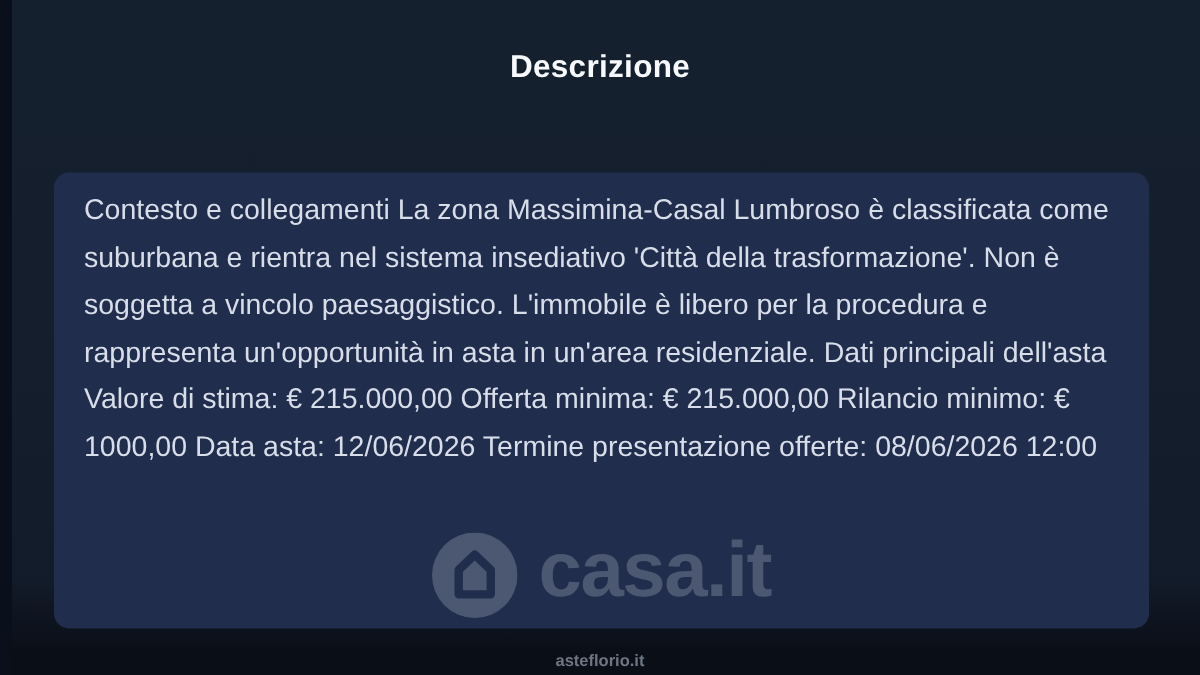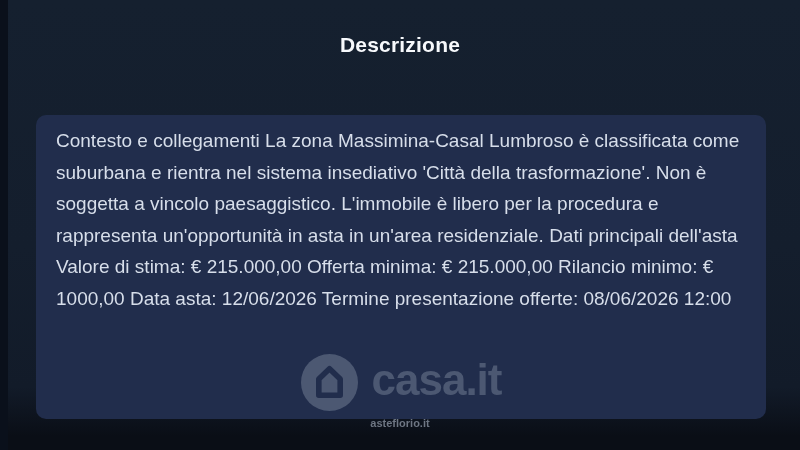--- a/index.html
+++ b/index.html
@@ -60,31 +60,31 @@
     color: #d7deea;
   }
   .logo-row {
     margin-top: 40px;
     display: flex;
     align-items: center;
     justify-content: center;
     gap: 14px;
   }
   .logo-text {
-    font-size: 44px;
+    font-size: 52px;
     font-weight: bold;
     color: #4c5872;
     letter-spacing: -1px;
     line-height: 1;
     padding-bottom: 6px;
   }
   .footer {
     position: absolute;
     left: 0;
-    bottom: 21px;
+    bottom: 3px;
     width: 100%;
     text-align: center;
     font-size: 11px;
     font-weight: bold;
     color: #6e7683;
   }
 </style>
 </head>
 <body>
 

